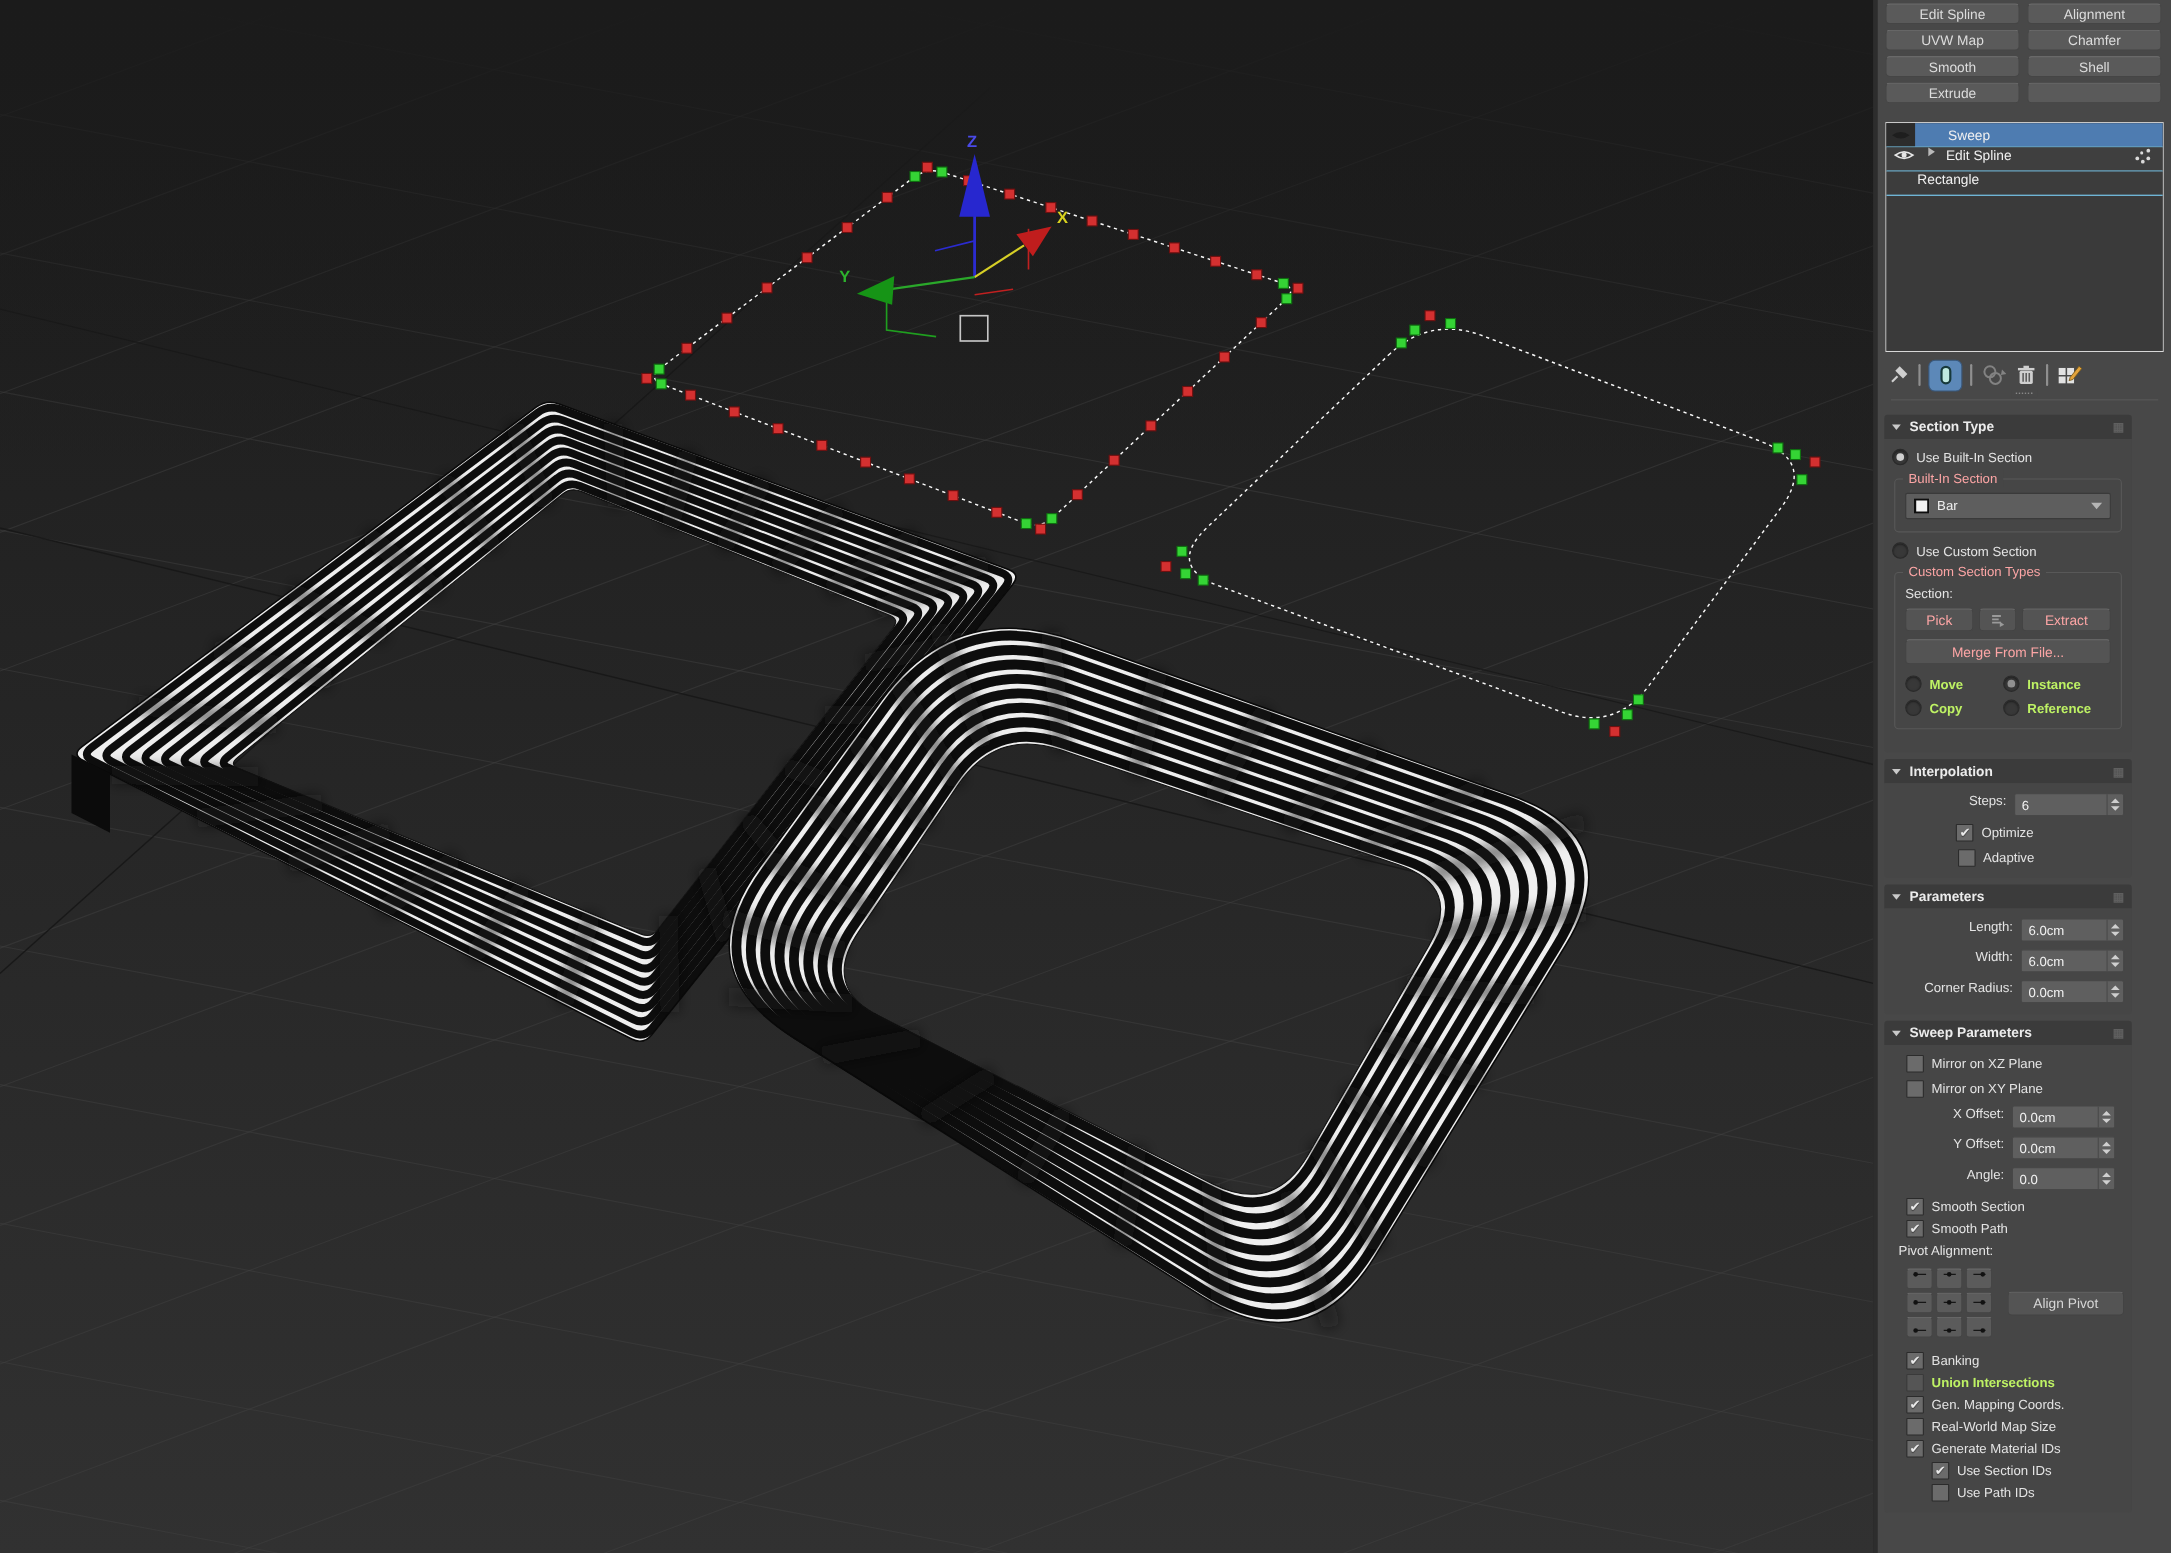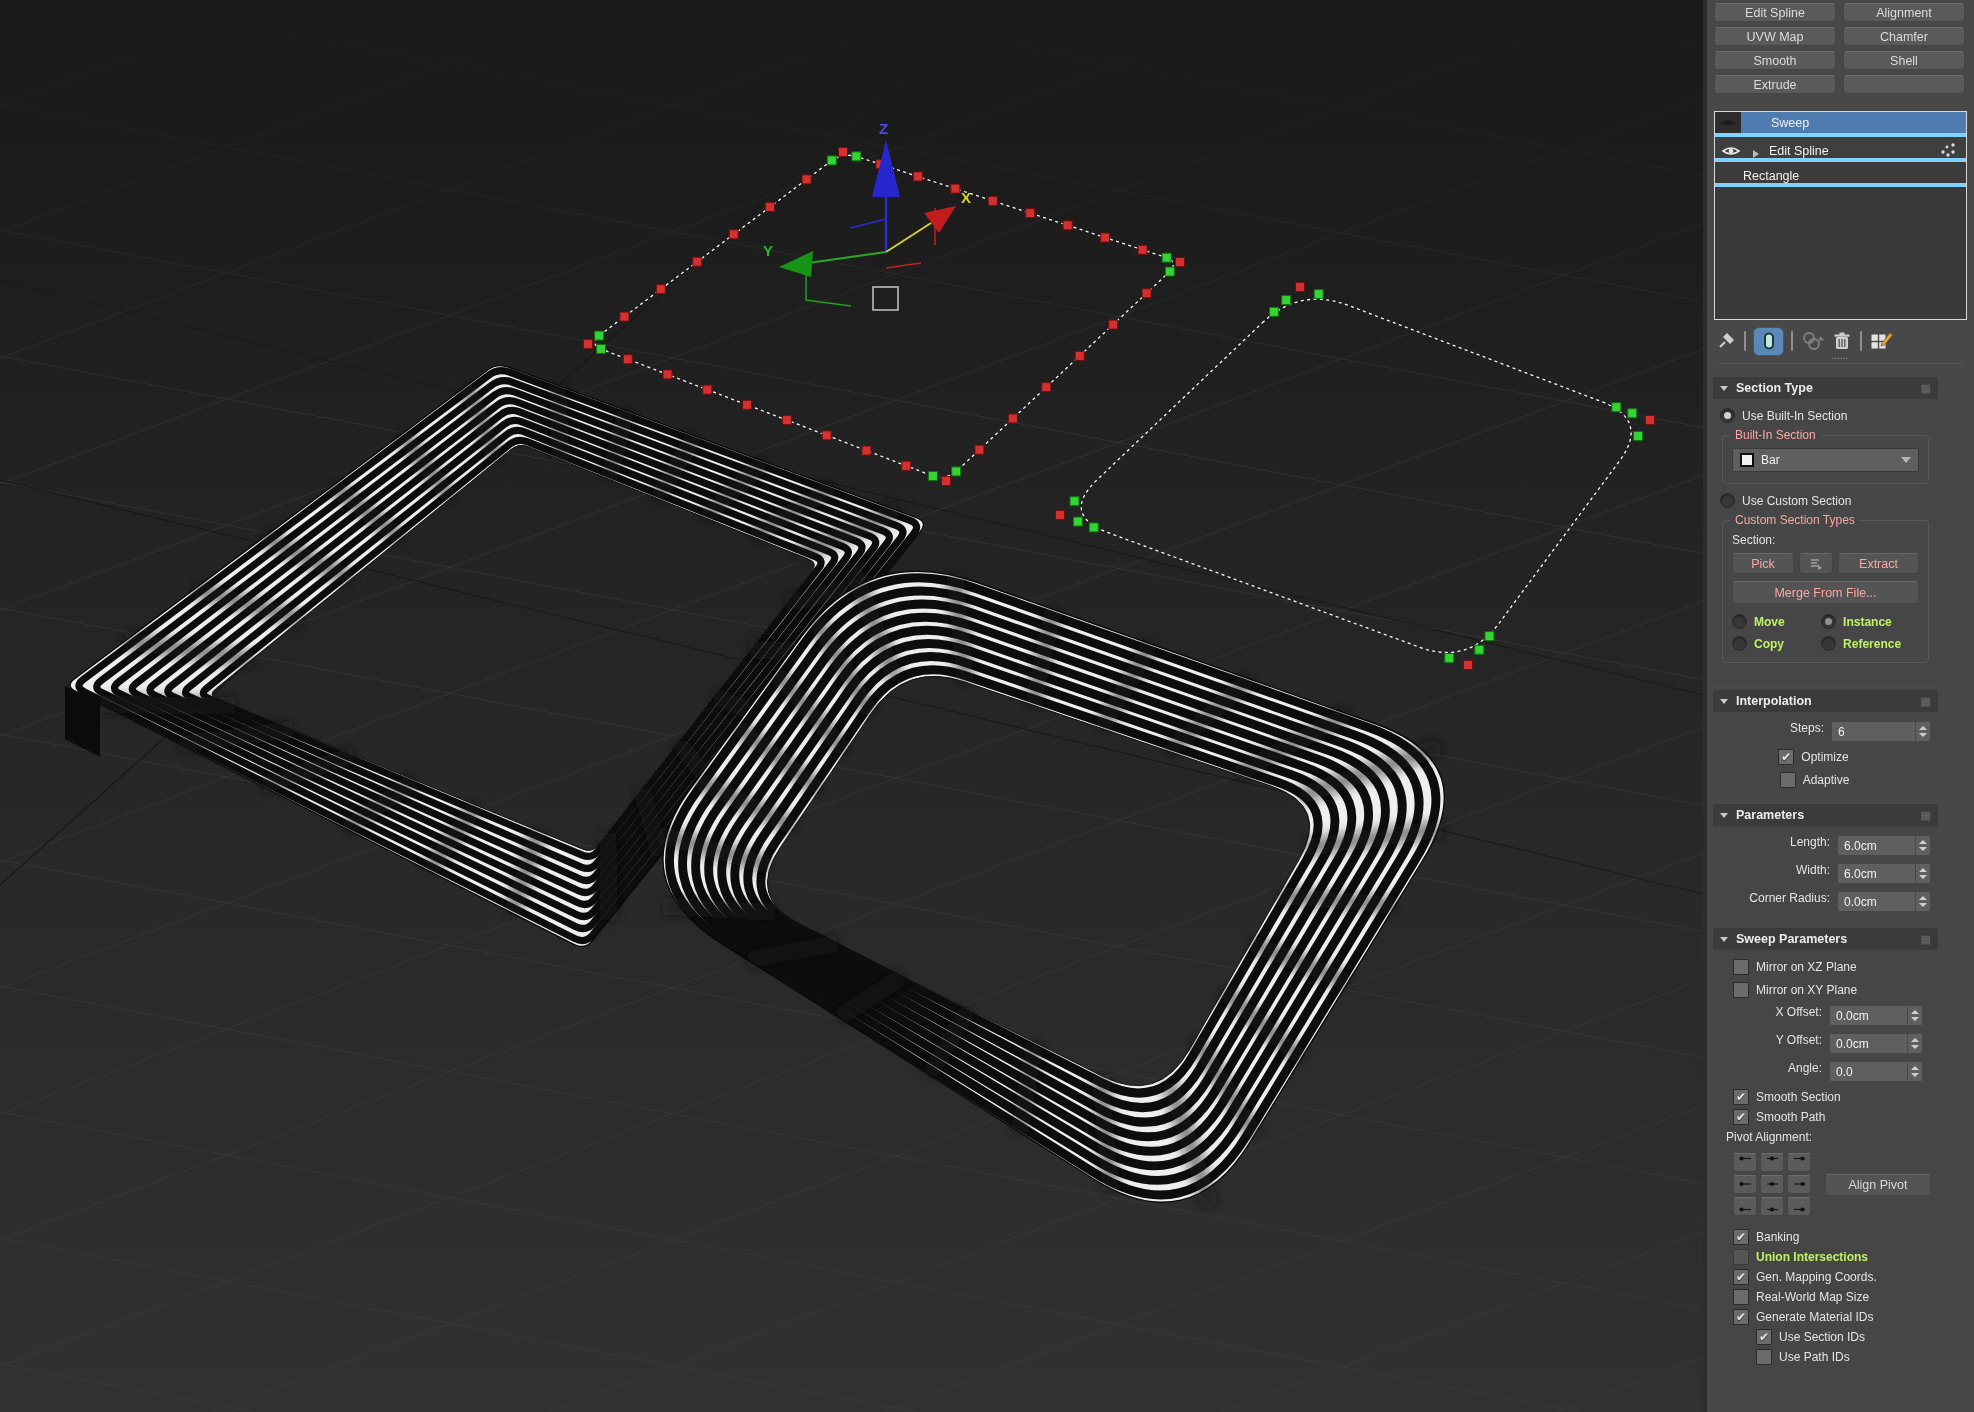--- a/index.html
+++ b/index.html
@@ -9,21 +9,21 @@
   #panel{position:absolute;left:1707px;top:0;width:267px;height:1412px;background:#484848;color:#d8d8d8;font-size:12px;overflow:hidden;}
   #gutter{position:absolute;left:1938px;top:376px;width:11px;height:1036px;background:#3e3e3e;border-radius:5px;opacity:.55;}
 
   
   .btn-grid{display:grid;grid-template-columns:1fr 1fr;gap:5px 7px;padding:3px 9px 4px 7px;}
   .modbtn{height:19px;background:#5a5a5a;border:1px solid #454545;border-top-color:#6d6d6d;border-radius:4px;
           color:#dcdcdc;font-size:12.5px;font-family:"Liberation Sans",sans-serif;line-height:16px;cursor:default;}
 
   
   .stack{margin:13px 7px 0 7px;height:207px;background:#3a3a3a;border:1px solid #d8d8d8;display:flex;flex-direction:column;}
-  .srow{height:21px;display:flex;align-items:flex-end;border-bottom:4px solid #7dd3fc;position:relative;flex:0 0 auto;}
+  .srow{height:21px;display:flex;align-items:flex-start;border-bottom:1px solid #7dd3fc;position:relative;flex:0 0 auto;}
   .srow .lbl{color:#f0f0f0;font-size:12.5px;}
   .row-sweep{background:#3a3a3a;padding:0;}
   .eyecell{width:26px;height:21px;background:#2c2c2c;display:flex;align-items:center;justify-content:center;flex:0 0 auto;}
   .sweep-hl{flex:1;height:21px;background:#4e7cb1;display:flex;align-items:center;}
   .sweep-hl .lbl{margin-left:30px;}
   .row-edit{background:#3f3f3f;padding-left:6px;}
   .row-edit .arrow{width:0;height:0;border-top:4.5px solid transparent;border-bottom:4.5px solid transparent;border-left:6px solid #b9b9b9;margin-left:12px;}
   .row-edit .lbl{margin-left:10px;}
   .row-edit .dots{margin-left:auto;margin-right:8px;}
   .row-base{background:#3c3c3c;padding-left:28px;}

